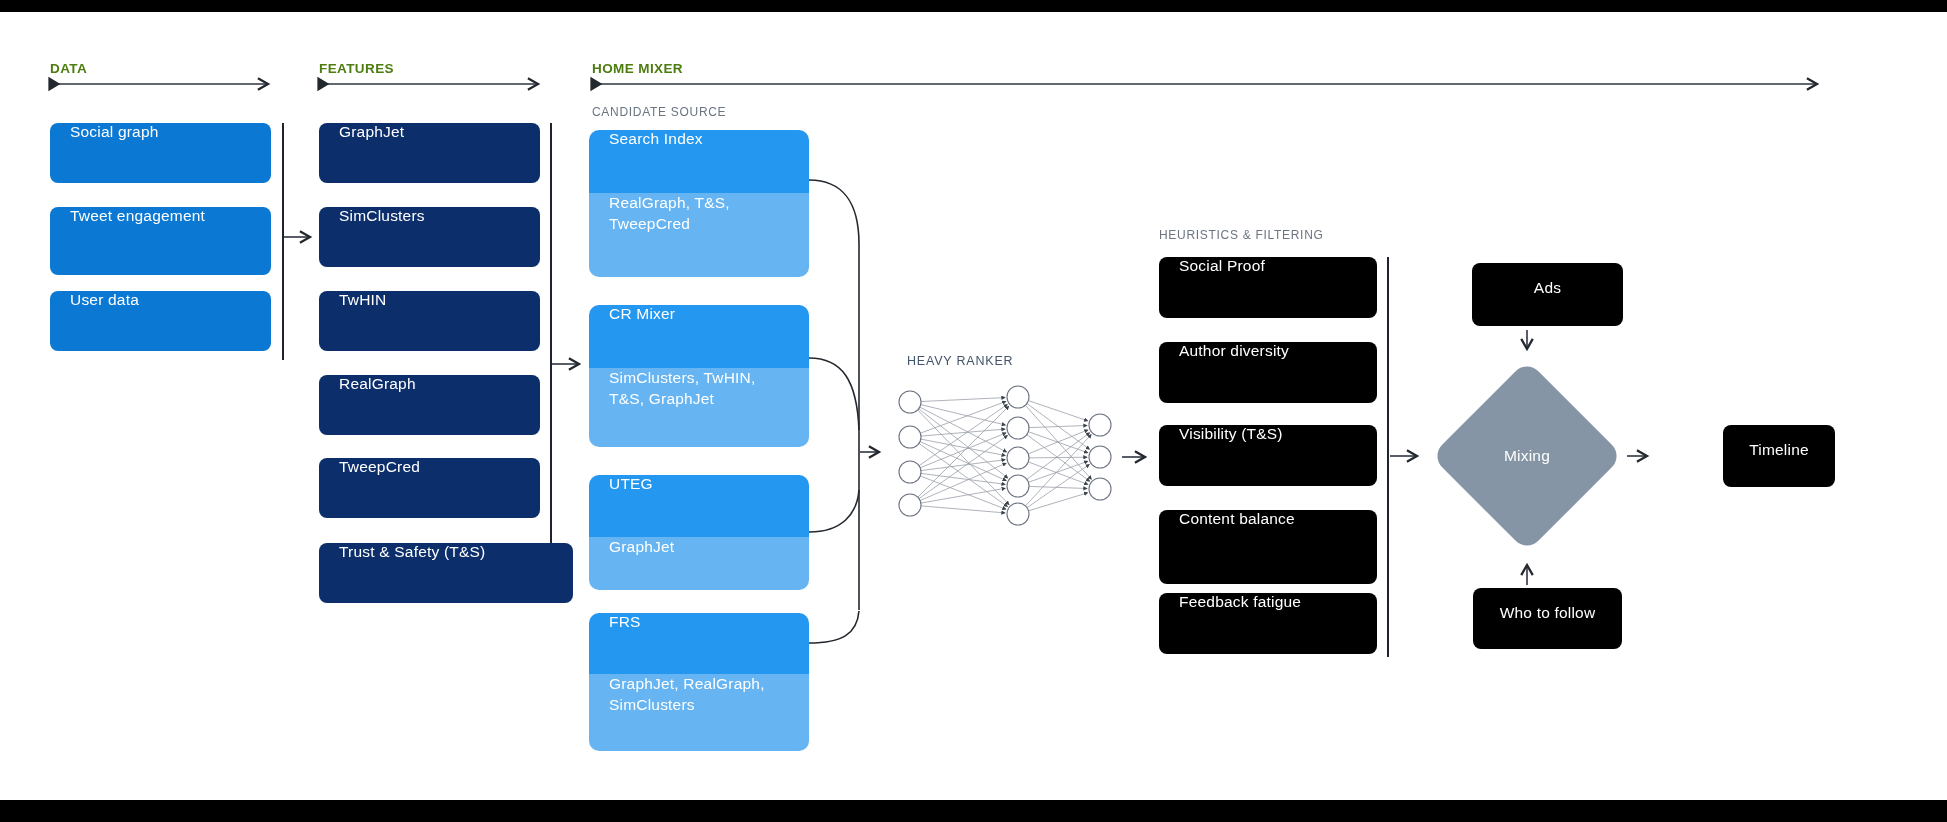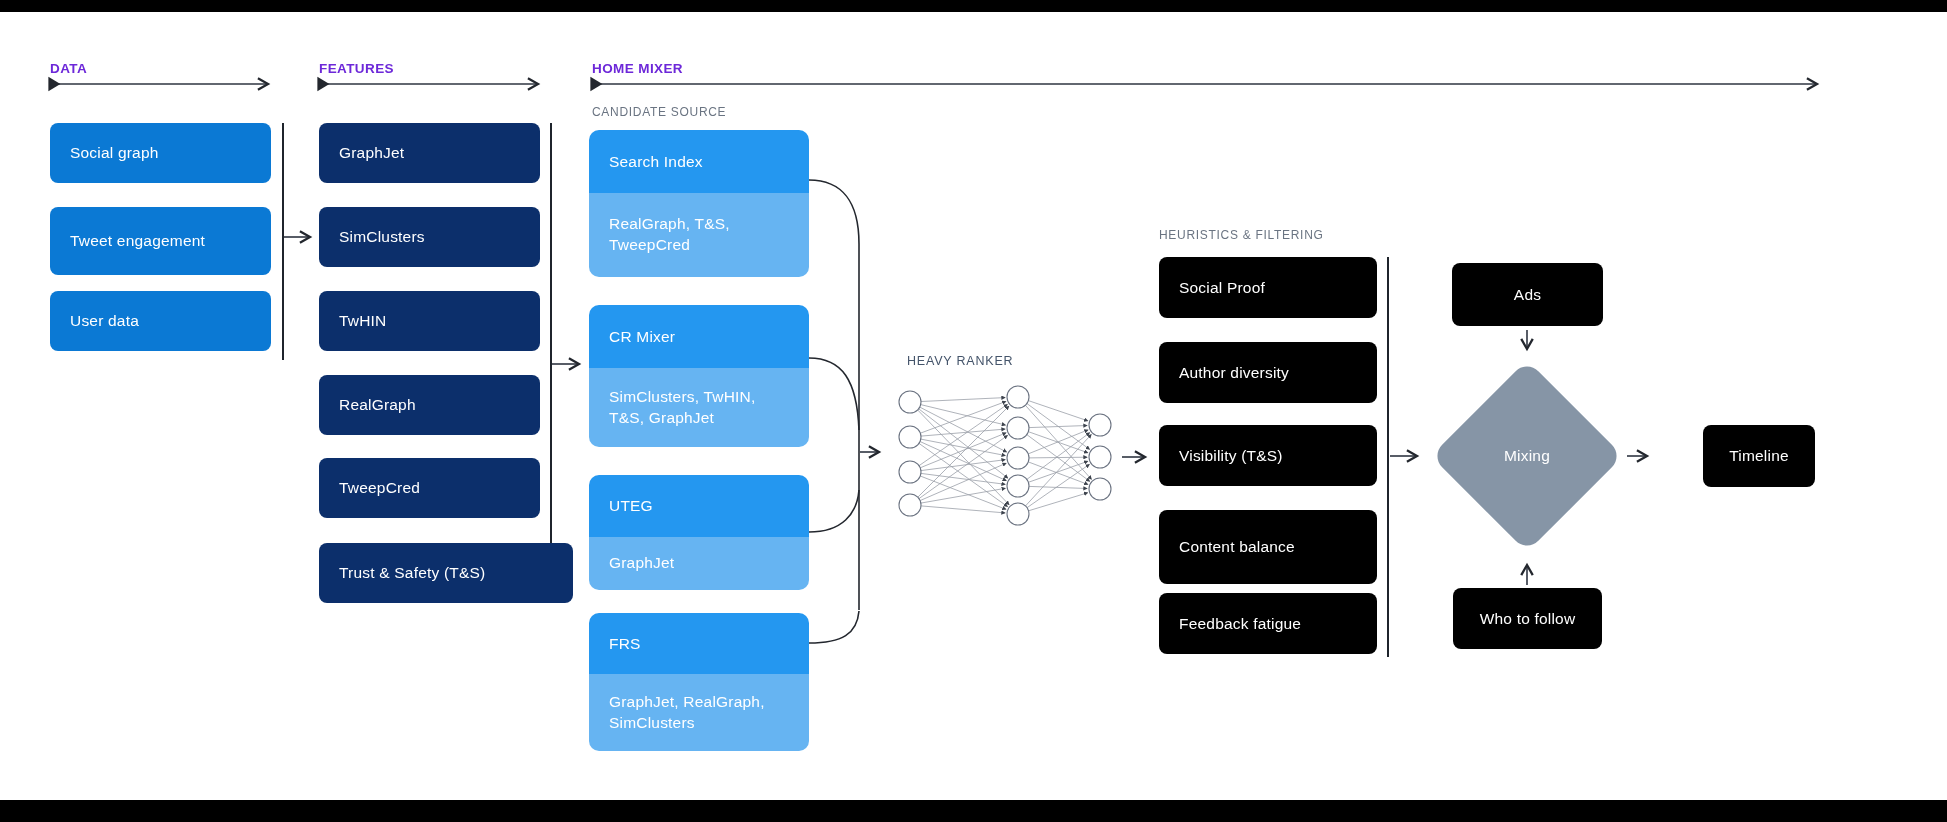--- a/index.html
+++ b/index.html
@@ -4,32 +4,32 @@
 <style>
   html,body{margin:0;padding:0;background:#ffffff;}
   #canvas{
     position:relative;width:1947px;height:822px;overflow:hidden;background:#ffffff;
     font-family:"Liberation Sans", sans-serif;
   }
   .bar{position:absolute;left:0;width:1947px;background:#000;}
   .bar.top{top:0;height:12px;}
   .bar.bottom{top:800px;height:22px;}
   svg.overlay{position:absolute;left:0;top:0;pointer-events:none;z-index:1;}
-  .sec-h{position:absolute;top:61px;font-size:13.5px;font-weight:bold;color:#6d28d9;letter-spacing:.4px;z-index:2;}
+  .sec-h{position:absolute;top:61px;font-size:13.5px;font-weight:bold;color:#4d7c0f;letter-spacing:.4px;z-index:2;}
   .sub-h{position:absolute;font-size:12px;color:#6a7482;letter-spacing:.7px;z-index:2;}
   .box{
-    position:absolute;border-radius:8px;color:#fff;display:flex;align-items:center;
+    position:absolute;border-radius:8px;color:#fff;display:flex;
     padding:0 16px 0 20px;font-size:15.5px;box-sizing:border-box;z-index:2;letter-spacing:.2px;
   }
   .blue{background:#0b79d4;}
   .navy{background:#0c2f6b;}
   .cyan{background:#000000;}
-  .center{justify-content:center;padding:8px;text-align:center;}
+  .center{justify-content:center;padding:16px;text-align:center;margin-left:20px;}
   .group{position:absolute;width:220px;border-radius:10px;overflow:hidden;z-index:2;}
-  .gmain,.gsub{display:flex;align-items:center;padding:0 16px 0 20px;color:#fff;font-size:15.5px;letter-spacing:.2px;box-sizing:border-box;}
+  .gmain,.gsub{display:flex;padding:0 16px 0 20px;color:#fff;font-size:15.5px;letter-spacing:.2px;box-sizing:border-box;}
   .gmain{background:#2497f0;}
   .gsub{background:#66b4f2;white-space:pre-line;line-height:1.35;}
   .ranker-label{position:absolute;left:907px;top:354px;width:200px;text-align:left;
     font-size:12.5px;color:#44546a;letter-spacing:.8px;z-index:2;}
   .diamond{position:absolute;left:1459px;top:388px;width:136px;height:136px;background:#8695a6;
     transform:rotate(45deg);border-radius:16px;z-index:2;}
   .diamond-label{position:absolute;left:1427px;top:447px;width:200px;text-align:center;
     color:#fff;font-size:15.5px;z-index:3;letter-spacing:.2px;}
 </style>
 </head>

